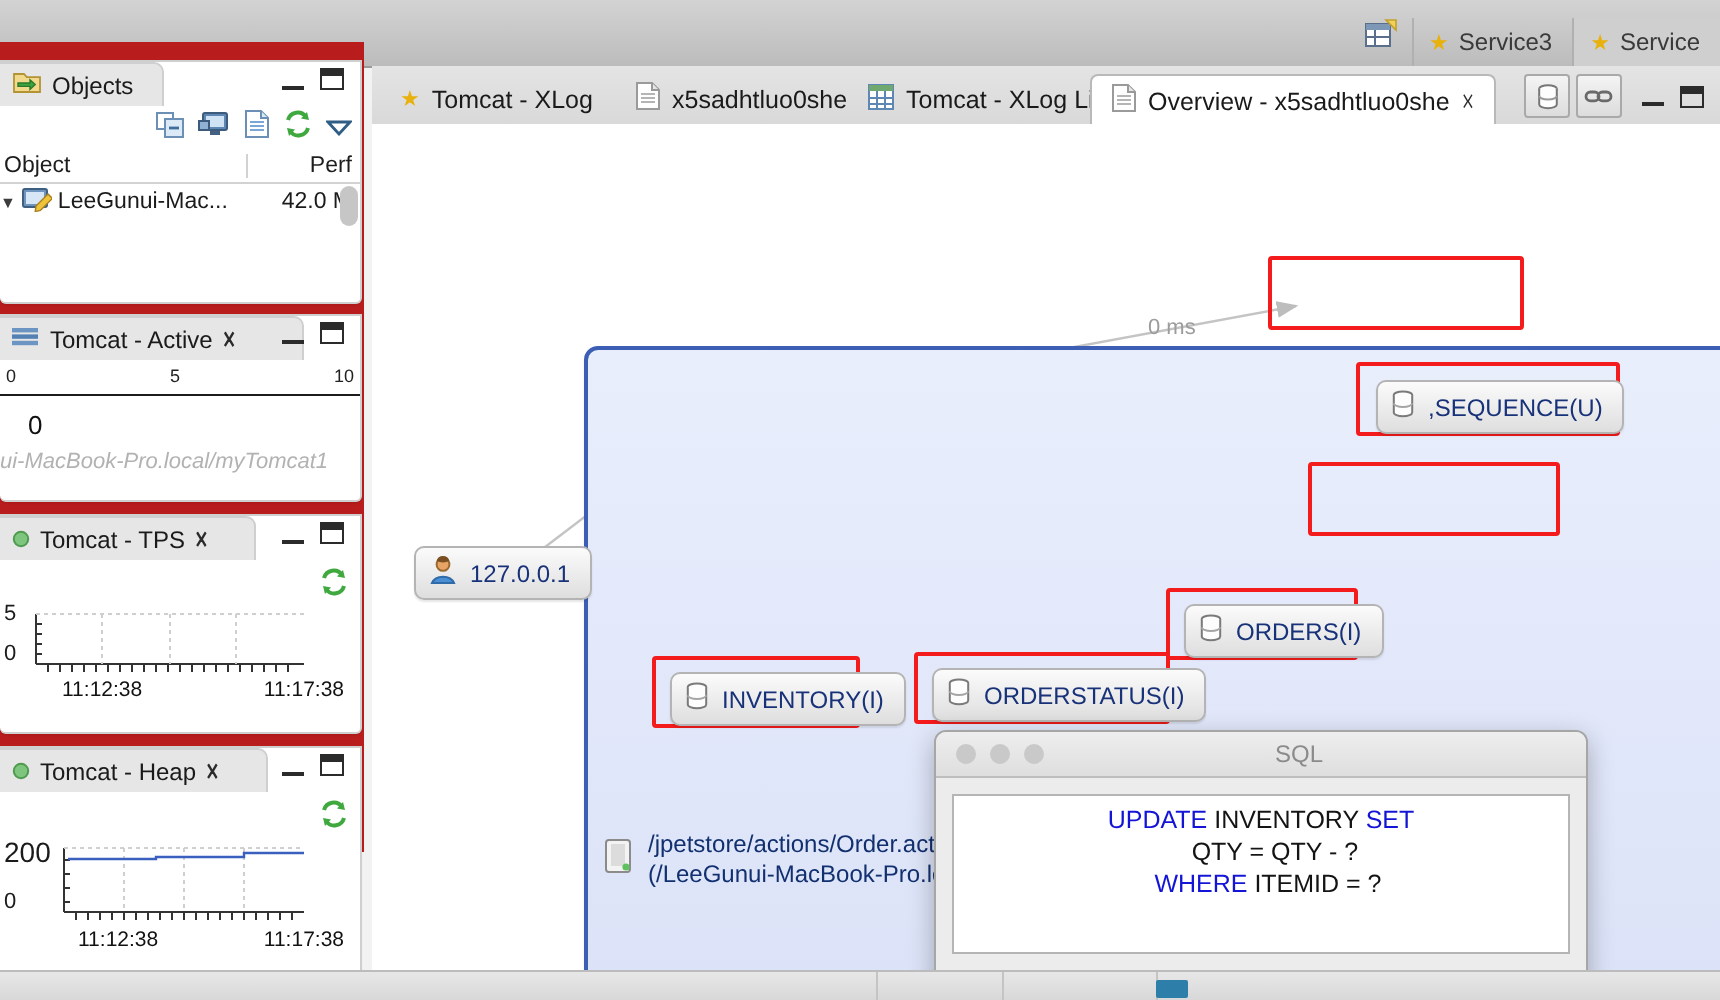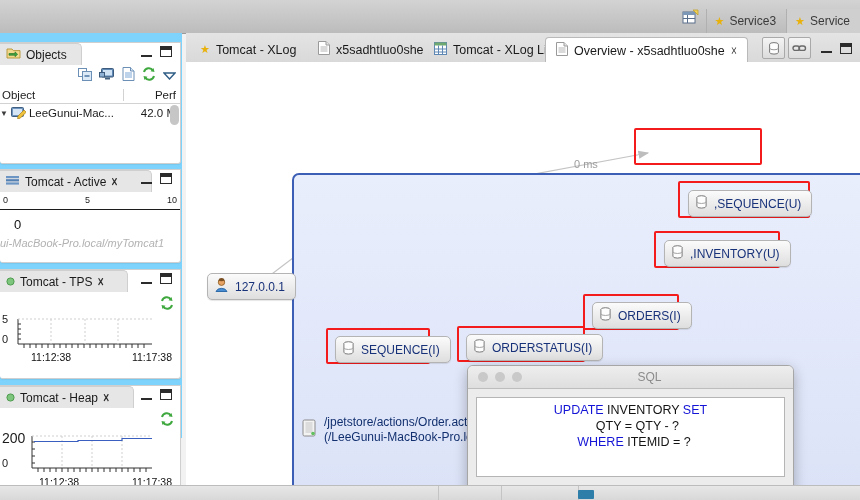--- a/index.html
+++ b/index.html
@@ -16,21 +16,21 @@
   .topbar{position:absolute;left:0;top:0;width:860px;height:33px;
     background:linear-gradient(#d3d3d3,#bcbcbc);border-bottom:1px solid #9a9a9a;}
   .topbar-right{position:absolute;right:0;top:0;height:33px;display:flex;align-items:flex-end;}
   .tb-iconbtn{width:30px;height:33px;display:flex;align-items:center;justify-content:center;}
   .svc-tab{height:24px;display:flex;align-items:center;gap:5px;padding:0 10px 0 8px;
     font-size:12px;color:#3a3a3a;border-left:1px solid #b0b0b0;}
   .svc-tab.active{background:#cfcfcf;}
   .star{color:#e8b10c;font-size:11px;}
 
   
-  .leftcol{position:absolute;left:0;top:33px;width:182px;height:405px;background:#7dd3fc;}
+  .leftcol{position:absolute;left:0;top:21px;width:182px;height:405px;background:#b91c1c;}
   .lpanel{position:absolute;left:0;background:#fff;border:1px solid #cfcfcf;border-left:none;
     border-radius:0 0 3px 3px;box-shadow:0 1px 1px rgba(0,0,0,.06);}
   .ptab{position:absolute;left:0;top:0;height:21px;display:flex;align-items:center;gap:5px;
     padding:0 9px 0 6px;background:#e6e6e6;border:1px solid #cfcfcf;border-bottom:none;border-left:none;
     border-radius:0 5px 0 0;font-size:12px;color:#262626;font-weight:600;}
   .ptab .ttl{font-weight:400;color:#1a1a1a;}
   .pctrl{position:absolute;top:3px;display:flex;gap:8px;align-items:center;}
   .minbox{width:11px;height:8px;border-bottom:2px solid #2b2b2b;}
   .maxbox{width:12px;height:11px;border:1.5px solid #2b2b2b;box-sizing:border-box;
      background:linear-gradient(#2b2b2b,#2b2b2b) top/100% 3px no-repeat;}
@@ -524,30 +524,20 @@
             <svg width="13" height="14" viewBox="0 0 13 14">
               <ellipse cx="6.5" cy="2.6" rx="4.6" ry="1.9" fill="#fdfdfd" stroke="#7a7a7a"></ellipse>
               <path d="M1.9 2.6 V11.2 a4.6 1.9 0 0 0 9.2 0 V2.6" fill="#fdfdfd" stroke="#7a7a7a"></path>
               <path d="M1.9 6.6 a4.6 1.9 0 0 0 9.2 0" fill="none" stroke="#a5a5a5"></path>
             </svg>
           </span>
           <span>,SEQUENCE(U)</span>
         </div>
 
         <div class="hl" style="left:468px;top:169px;width:126px;height:37px;"></div>
-        <div class="node" style="left:478px;top:178px;">
-          <span>
-            <svg width="13" height="14" viewBox="0 0 13 14">
-              <ellipse cx="6.5" cy="2.6" rx="4.6" ry="1.9" fill="#fdfdfd" stroke="#7a7a7a"></ellipse>
-              <path d="M1.9 2.6 V11.2 a4.6 1.9 0 0 0 9.2 0 V2.6" fill="#fdfdfd" stroke="#7a7a7a"></path>
-              <path d="M1.9 6.6 a4.6 1.9 0 0 0 9.2 0" fill="none" stroke="#a5a5a5"></path>
-            </svg>
-          </span>
-          <span>,INVENTORY(U)</span>
-        </div>
 
         <div class="hl" style="left:397px;top:232px;width:96px;height:36px;"></div>
         <div class="node" style="left:406px;top:240px;">
           <span>
             <svg width="13" height="14" viewBox="0 0 13 14">
               <ellipse cx="6.5" cy="2.6" rx="4.6" ry="1.9" fill="#fdfdfd" stroke="#7a7a7a"></ellipse>
               <path d="M1.9 2.6 V11.2 a4.6 1.9 0 0 0 9.2 0 V2.6" fill="#fdfdfd" stroke="#7a7a7a"></path>
               <path d="M1.9 6.6 a4.6 1.9 0 0 0 9.2 0" fill="none" stroke="#a5a5a5"></path>
             </svg>
           </span>
@@ -568,21 +558,21 @@
 
         <div class="hl" style="left:140px;top:266px;width:104px;height:36px;"></div>
         <div class="node" style="left:149px;top:274px;">
           <span>
             <svg width="13" height="14" viewBox="0 0 13 14">
               <ellipse cx="6.5" cy="2.6" rx="4.6" ry="1.9" fill="#fdfdfd" stroke="#7a7a7a"></ellipse>
               <path d="M1.9 2.6 V11.2 a4.6 1.9 0 0 0 9.2 0 V2.6" fill="#fdfdfd" stroke="#7a7a7a"></path>
               <path d="M1.9 6.6 a4.6 1.9 0 0 0 9.2 0" fill="none" stroke="#a5a5a5"></path>
             </svg>
           </span>
-          <span>SEQUENCE(I)</span>
+          <span>INVENTORY(I)</span>
         </div>
 
         <div class="dlg" style="left:281px;top:303px;width:325px;height:135px;">
           <div class="dlg-title">
             <div class="tdots">
               <span class="tdot"></span>
               <span class="tdot"></span>
               <span class="tdot"></span>
             </div>
             <div class="t">SQL</div>

